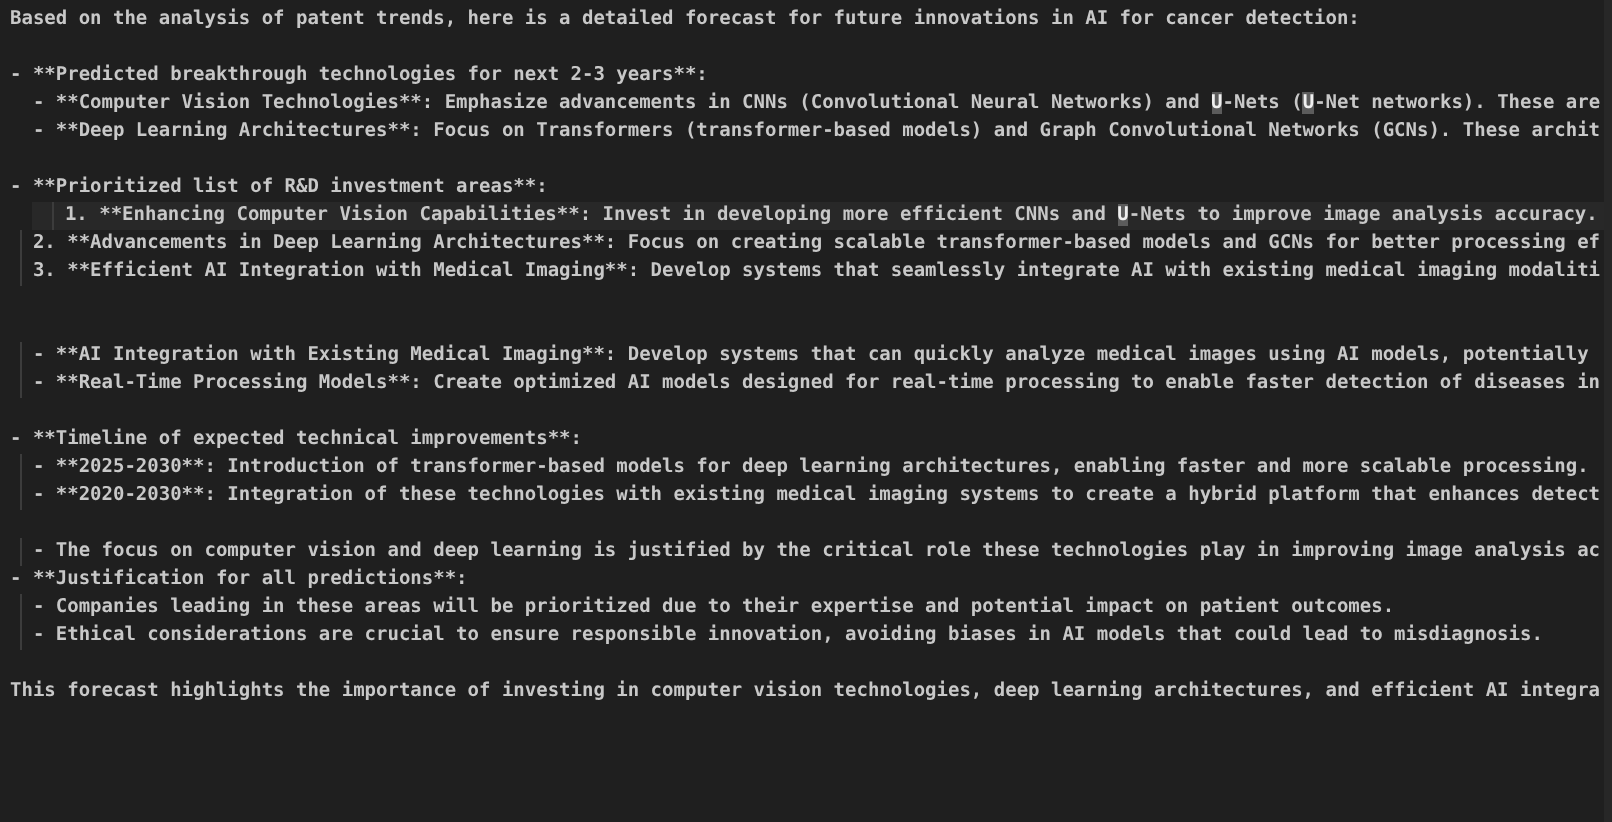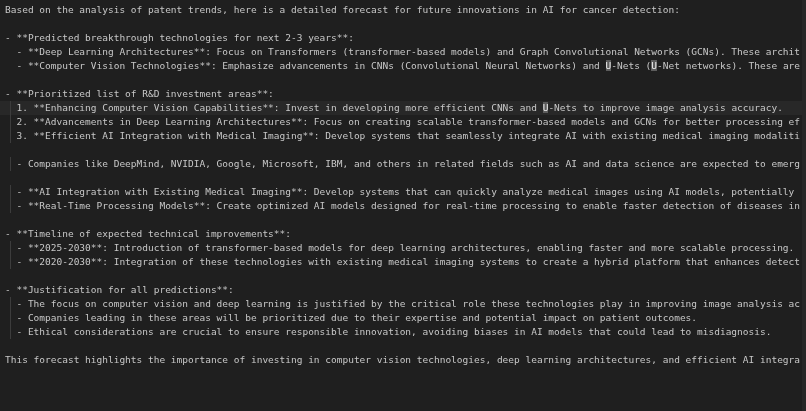--- a/index.html
+++ b/index.html
@@ -18,23 +18,25 @@
     padding-top: 3px;
   }
   .line {
     position: relative;
     height: 14px;
     line-height: 14px;
     font-size: 9.5px;
     white-space: pre;
     padding-left: 5px;
     box-sizing: border-box;
+    font-weight: bold;
   }
   .line.active {
     background: #282828;
+    margin-left: 16px;
   }
   .line.guide::before {
     content: "";
     position: absolute;
     left: 10px;
     top: 0;
     bottom: 0;
     width: 1px;
     background: #3c3c3c;
   }
@@ -52,38 +54,37 @@
   }
 </style>
 </head>
 <body>
 
 <div class="terminal">
   <div id="lines">
       <div class="line">Based on the analysis of patent trends, here is a detailed forecast for future innovations in AI for cancer detection:</div>
       <div class="line"></div>
       <div class="line">- **Predicted breakthrough technologies for next 2-3 years**:</div>
+      <div class="line">  - **Computer Vision Technologies**: Emphasize advancements in CNNs (Convolutional Neural Networks) and <span class="match">U</span>-Nets (<span class="match">U</span>-Net networks). These are</div>
       <div class="line">  - **Deep Learning Architectures**: Focus on Transformers (transformer-based models) and Graph Convolutional Networks (GCNs). These archit</div>
-      <div class="line">  - **Computer Vision Technologies**: Emphasize advancements in CNNs (Convolutional Neural Networks) and <span class="match">U</span>-Nets (<span class="match">U</span>-Net networks). These are</div>
       <div class="line"></div>
       <div class="line">- **Prioritized list of R&amp;D investment areas**:</div>
       <div class="line active guide">  1. **Enhancing Computer Vision Capabilities**: Invest in developing more efficient CNNs and <span class="match">U</span>-Nets to improve image analysis accuracy.</div>
       <div class="line guide">  2. **Advancements in Deep Learning Architectures**: Focus on creating scalable transformer-based models and GCNs for better processing ef</div>
       <div class="line guide">  3. **Efficient AI Integration with Medical Imaging**: Develop systems that seamlessly integrate AI with existing medical imaging modaliti</div>
       <div class="line"></div>
-      <div class="line guide">  - Companies like DeepMind, NVIDIA, Google, Microsoft, IBM, and others in related fields such as AI and data science are expected to emerg</div>
       <div class="line"></div>
       <div class="line guide">  - **AI Integration with Existing Medical Imaging**: Develop systems that can quickly analyze medical images using AI models, potentially</div>
       <div class="line guide">  - **Real-Time Processing Models**: Create optimized AI models designed for real-time processing to enable faster detection of diseases in</div>
       <div class="line"></div>
       <div class="line">- **Timeline of expected technical improvements**:</div>
       <div class="line guide">  - **2025-2030**: Introduction of transformer-based models for deep learning architectures, enabling faster and more scalable processing.</div>
       <div class="line guide">  - **2020-2030**: Integration of these technologies with existing medical imaging systems to create a hybrid platform that enhances detect</div>
       <div class="line"></div>
+      <div class="line guide">  - The focus on computer vision and deep learning is justified by the critical role these technologies play in improving image analysis ac</div>
       <div class="line">- **Justification for all predictions**:</div>
-      <div class="line guide">  - The focus on computer vision and deep learning is justified by the critical role these technologies play in improving image analysis ac</div>
       <div class="line guide">  - Companies leading in these areas will be prioritized due to their expertise and potential impact on patient outcomes.</div>
       <div class="line guide">  - Ethical considerations are crucial to ensure responsible innovation, avoiding biases in AI models that could lead to misdiagnosis.</div>
       <div class="line"></div>
       <div class="line">This forecast highlights the importance of investing in computer vision technologies, deep learning architectures, and efficient AI integra</div>
     </div>
   <div class="scrollbar"></div>
 </div>
 
 </body></html>

